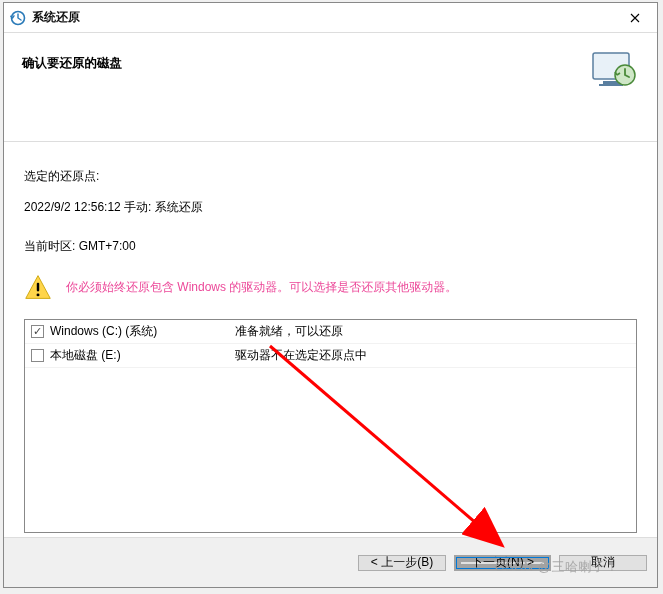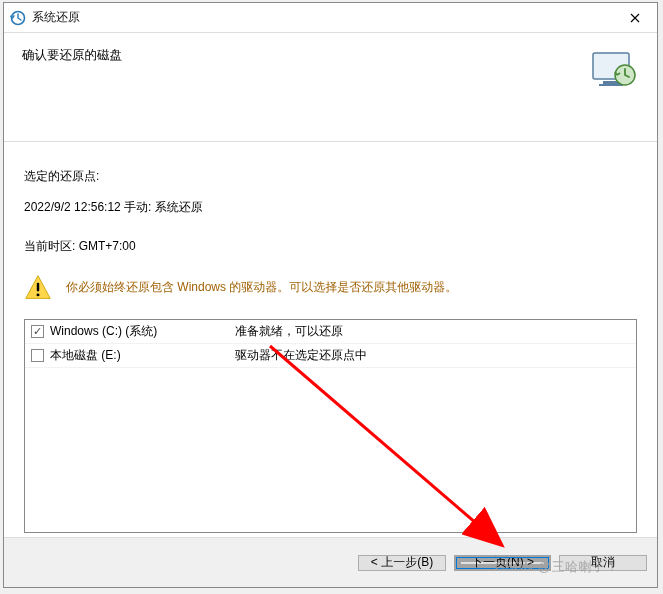--- a/index.html
+++ b/index.html
@@ -22,47 +22,48 @@
     display: flex;
     flex-direction: column;
   }
   .titlebar {
     height: 30px;
     border-bottom: 1px solid #ddd;
     display: flex;
     align-items: center;
     padding-left: 6px;
     background: #fff;
+    font-weight: bold;
   }
   .titlebar .icon-sys { width:16px; height:16px; margin-right:6px; }
   .titlebar .title { flex:1; color:#111; font-size:12px; }
   .titlebar .close {
     width: 44px; height: 100%;
     display:flex; align-items:center; justify-content:center;
     cursor:pointer;
   }
   .content {
     flex:1;
     padding: 12px 14px 0 14px;
     display:flex;
     flex-direction:column;
   }
   .header-row { display:flex; }
   .header-text { flex:1; }
-  .header-text .heading { font-weight:normal; font-size:12.5px; margin:2px 0 4px 4px; color:#000; }
+  .header-text .heading { font-weight:bold; font-size:12.5px; margin:10px 0 4px 4px; color:#000; }
   .header-text .subheading { margin:0 0 0 26px; color:#000; font-size:12px; }
   .header-icon { width:60px; display:flex; align-items:flex-start; justify-content:center; padding-top:2px;}
   .sep { border:none; border-top:1px solid #ddd; margin:46px -14px 18px -14px; }
   .body-pad { padding: 0 6px; }
   .label-line { margin: 8px 0 14px 0; color:#000; }
   .rp-line { margin: 0 0 22px 0; color:#000; }
   .tz-line { margin: 0 0 18px 0; color:#000; }
   .warn-row { display:flex; align-items:center; margin: 0 0 18px 0; }
   .warn-row .warn-icon { width:28px; height:28px; margin-right:14px; flex-shrink:0; }
-  .warn-row .warn-text { color:#a16207; }
+  .warn-row .warn-text { color:#ec4899; }
   .drive-table {
     border:1px solid #888;
     height: 214px;
     background:#fff;
     overflow:hidden;
   }
   .thead {
     display:flex;
     font-size:12px;
     color:#000;

